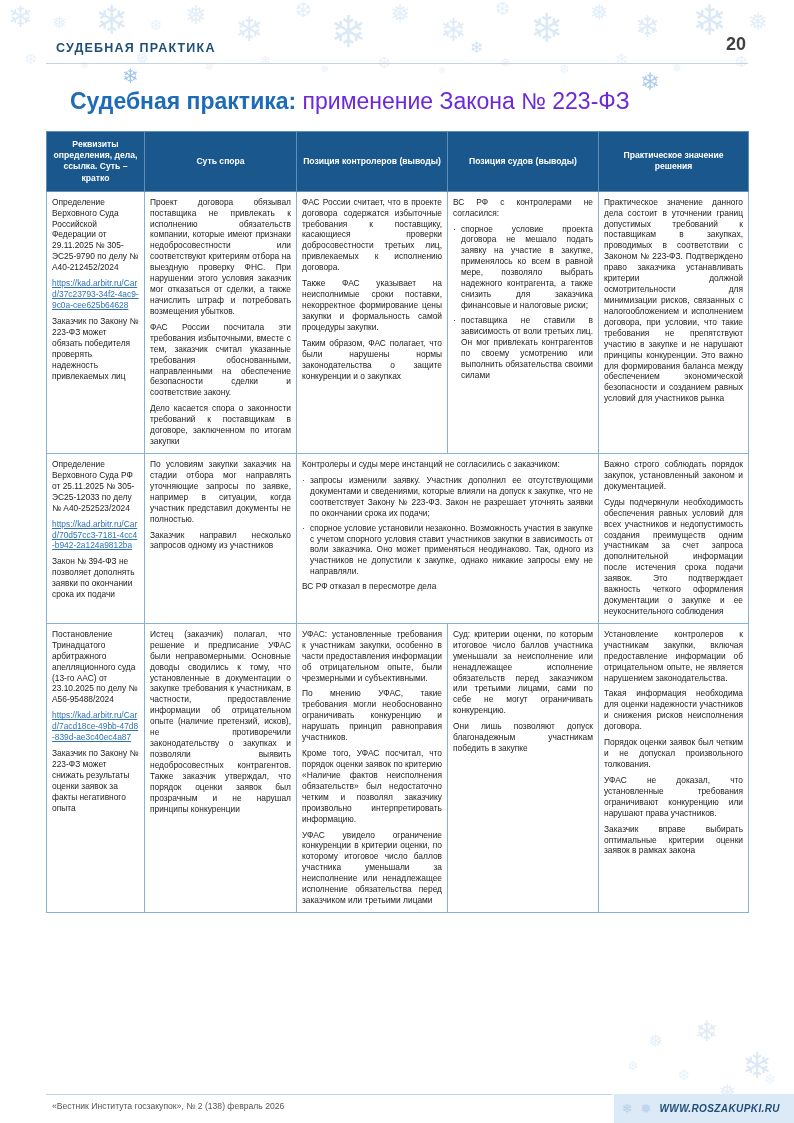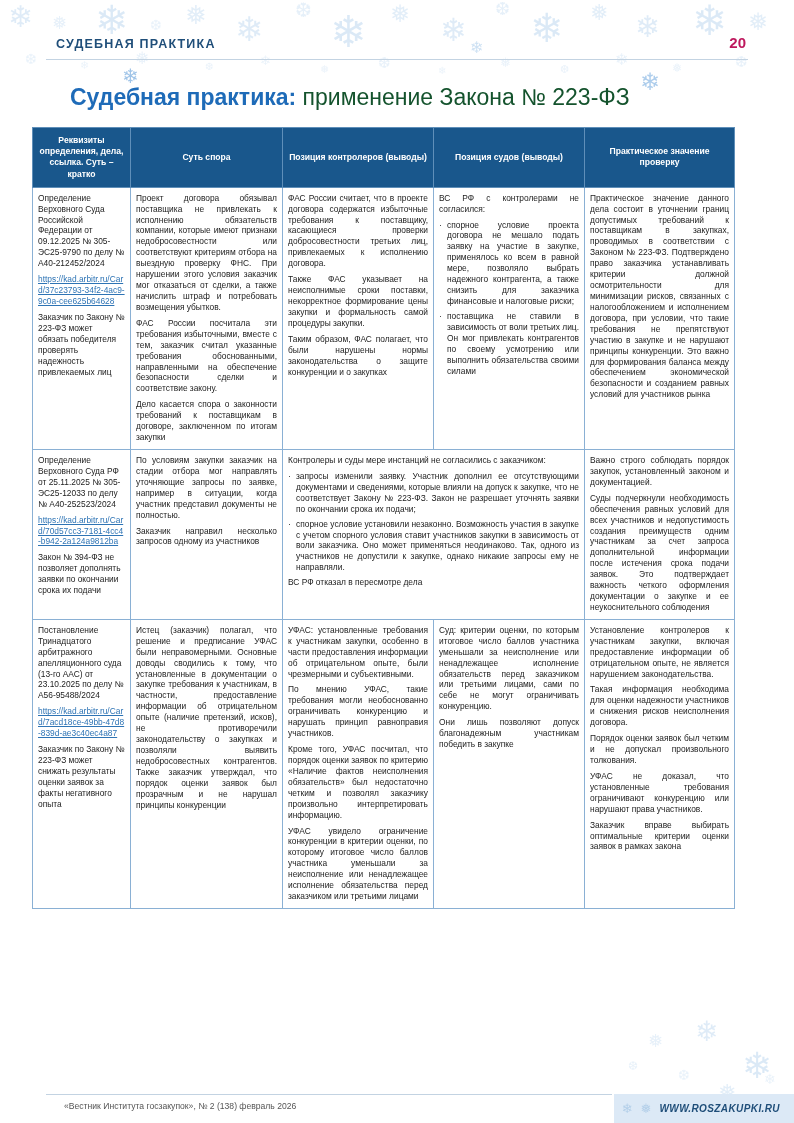--- a/index.html
+++ b/index.html
@@ -12,49 +12,49 @@
   .snow-layer { position:absolute; inset:0; z-index:0; pointer-events:none; }
   .snow { position:absolute; color:#b9d5ef; line-height:1; }
   .content { position:relative; z-index:1; }
 
   .topbar {
     margin:34px 46px 0 46px; padding:0 2px 8px 10px;
     border-bottom:1px solid #c3d3e2;
     display:flex; justify-content:space-between; align-items:flex-end;
   }
   .kicker { font-size:12.5px; font-weight:bold; letter-spacing:1.2px; color:#1f4e79; }
-  .pagenum { font-size:15px; font-weight:bold; color:#be185d; }
+  .pagenum { font-size:18px; font-weight:bold; color:#404040; }
 
   .title { margin:24px 46px 16px 70px; font-size:23px; font-weight:normal; }
   .title-bold { color:#1e6bb8; font-weight:bold; }
-  .title-rest { color:#14532d; }
+  .title-rest { color:#6d28d9; }
 
   table.case-table {
-    margin:0 32px; width:702px; border-collapse:collapse; table-layout:fixed;
+    margin:0 46px; width:702px; border-collapse:collapse; table-layout:fixed;
   }
   .case-table th {
     background:#19578c; color:#ffffff; font-size:8.6px; font-weight:bold;
     border:1px solid #5f8fb9; padding:7px 5px; text-align:center; vertical-align:middle;
     line-height:1.3;
   }
   .case-table td {
     border:1px solid #8ab0d4; vertical-align:top;
     font-size:8.4px; line-height:1.3; padding:5px 5px 6px 5px; color:#1c1c1c;
     text-align:justify;
   }
   .case-table td:first-child { text-align:left; }
   .case-table td p { margin:0 0 5px 0; }
   .case-table td p:last-child { margin-bottom:0; }
   .cell-link { color:#2e74b5; text-decoration:underline; word-break:break-all; }
   .bullet { display:grid; grid-template-columns:8px 1fr; margin:0 0 4px 0; }
   .bullet .marker { color:#1c1c1c; }
 
   .footer-line { position:absolute; left:46px; top:1094px; width:566px; border-top:1px solid #c3d3e2; }
   .footer-left {
-    position:absolute; left:64px; top:1101px; font-size:8.6px; color:#555555;
+    position:absolute; left:52px; top:1101px; font-size:8.6px; color:#555555;
   }
   .footer-right-box {
     position:absolute; right:0; bottom:0; width:180px; height:29px;
     background:#dce9f6; display:flex; align-items:center; justify-content:flex-end;
     padding-right:14px; gap:8px; z-index:2;
   }
   .footer-right-box .mini-snow { color:#b3cfe9; font-size:13px; }
   .footer-right {
     font-size:10px; font-weight:bold; color:#1f4e79; letter-spacing:0.4px;
     text-decoration:none; cursor:pointer;font-style:italic;
@@ -121,27 +121,27 @@
         <col style="width:151px">
         <col style="width:151px">
         <col style="width:150px">
       </colgroup>
       <thead>
           <tr>
             <th>Реквизиты определения, дела, ссылка. Суть – кратко</th>
             <th>Суть спора</th>
             <th>Позиция контролеров (выводы)</th>
             <th>Позиция судов (выводы)</th>
-            <th>Практическое значение проверку</th>
+            <th>Практическое значение решения</th>
           </tr>
         </thead>
       <tbody>
           <tr>
             <td>
-              <p>Определение Верховного Суда Российской Федерации от 09.12.2025 № 305-ЭС25-9790 по делу № А40-212452/2024</p>
+              <p>Определение Верховного Суда Российской Федерации от 29.11.2025 № 305-ЭС25-9790 по делу № А40-212452/2024</p>
               <p><a class="cell-link" href="#">https://kad.arbitr.ru/Card/37c23793-34f2-4ac9-9c0a-cee625b64628</a></p>
               <p>Заказчик по Закону № 223-ФЗ может обязать победителя проверять надежность привлекаемых лиц</p>
             </td>
             <td>
               <p>Проект договора обязывал поставщика не привлекать к исполнению обязательств компании, которые имеют признаки недобросовестности или соответствуют критериям отбора на выездную проверку ФНС. При нарушении этого условия заказчик мог отказаться от сделки, а также начислить штраф и потребовать возмещения убытков.</p>
               <p>ФАС России посчитала эти требования избыточными, вместе с тем, заказчик считал указанные требования обоснованными, направленными на обеспечение безопасности сделки и соответствие закону.</p>
               <p>Дело касается спора о законности требований к поставщикам в договоре, заключенном по итогам закупки</p>
             </td>
             <td>
               <p>ФАС России считает, что в проекте договора содержатся избыточные требования к поставщику, касающиеся проверки добросовестности третьих лиц, привлекаемых к исполнению договора.</p>

